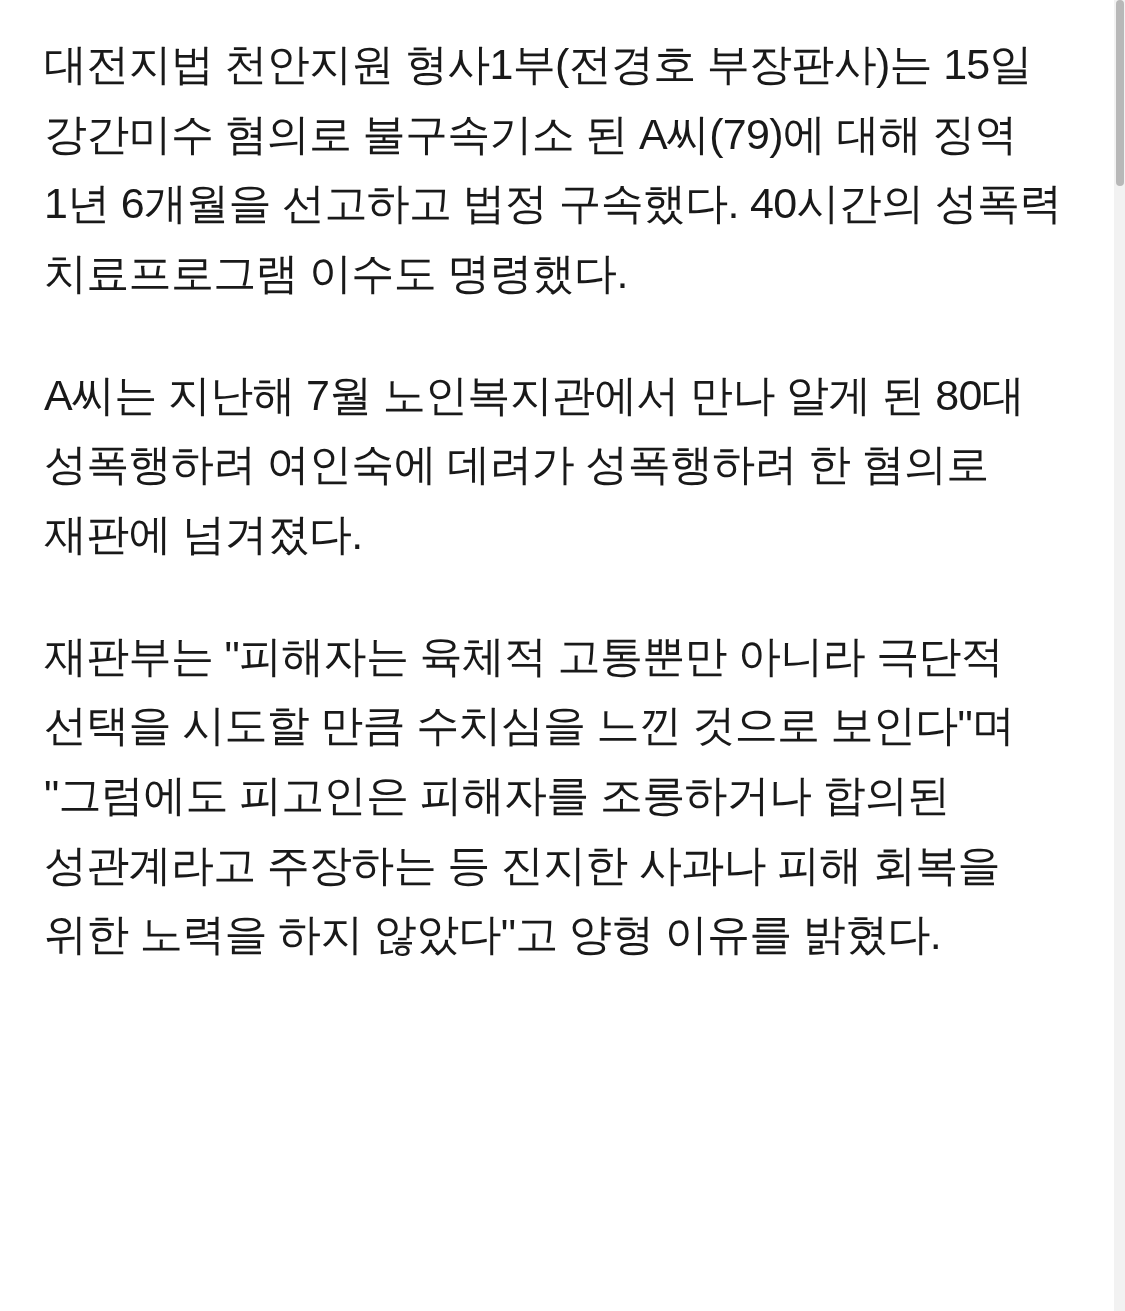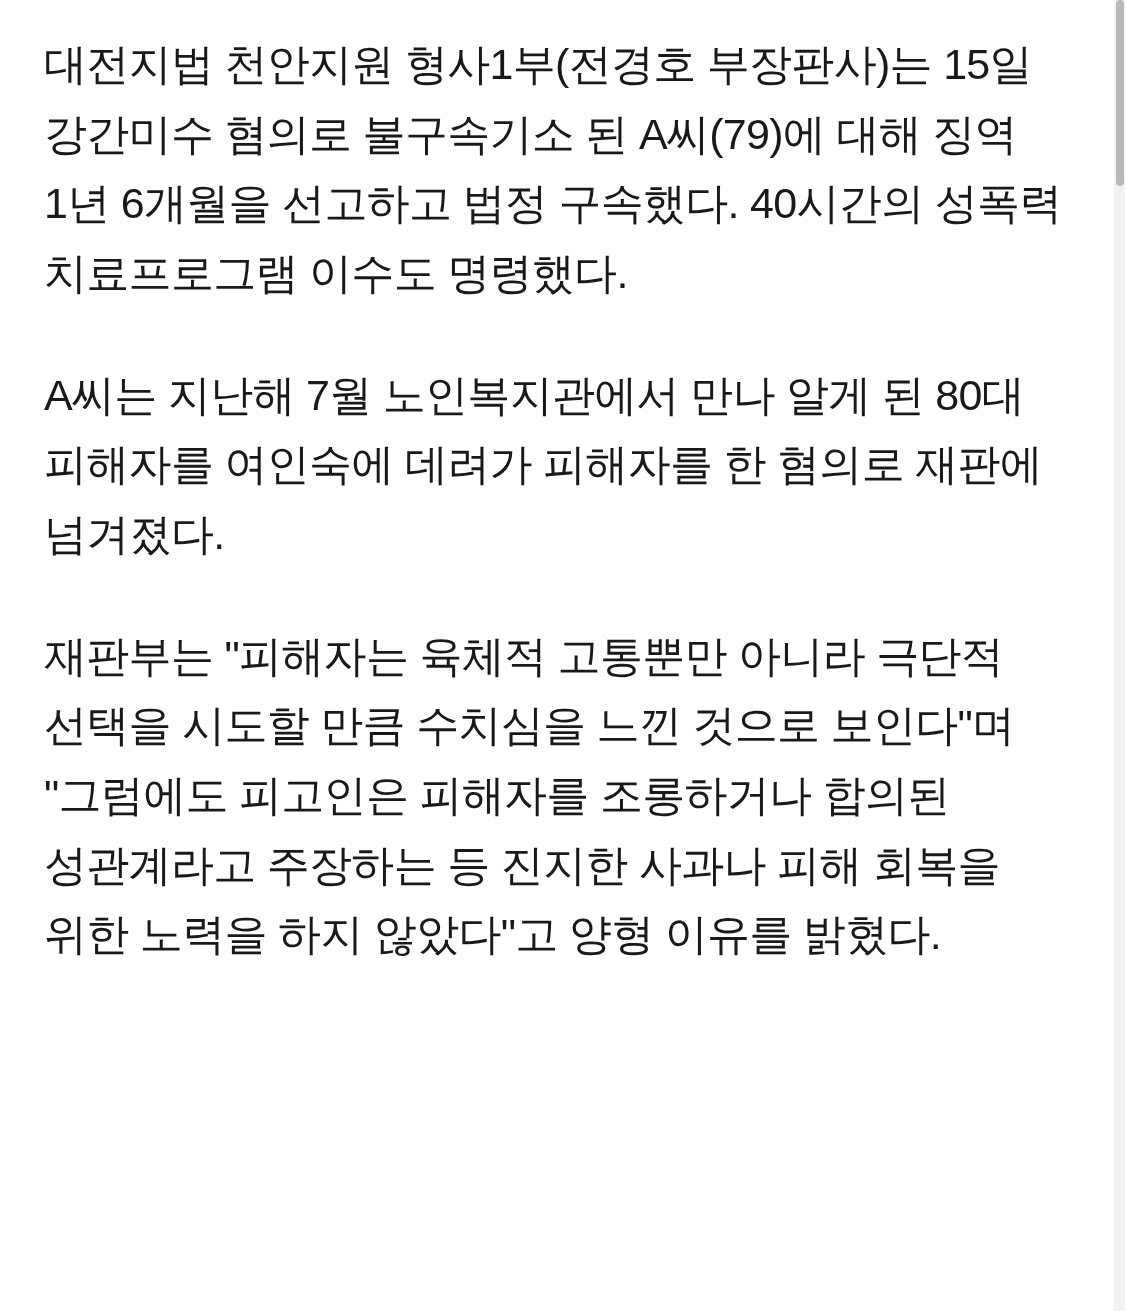--- a/index.html
+++ b/index.html
@@ -54,19 +54,19 @@
     height: 186px;
     background: #b8b8b8;
     border-radius: 4px;
   }
 </style>
 </head>
 <body>
 
 <div id="article">
   <p class="para">대전지법 천안지원 형사1부(전경호 부장판사)는 15일 강간미수 혐의로 불구속기소 된 A씨(79)에 대해 징역 1년 6개월을 선고하고 법정 구속했다. 40시간의 성폭력 치료프로그램 이수도 명령했다.</p>
-  <p class="para">A씨는 지난해 7월 노인복지관에서 만나 알게 된 80대 피해자를 여인숙에 데려가 피해자를 한 혐의로 재판에 넘겨졌다.</p>
+  <p class="para">A씨는 지난해 7월 노인복지관에서 만나 알게 된 80대 성폭행하려 여인숙에 데려가 성폭행하려 한 혐의로 재판에 넘겨졌다.</p>
   <p class="para">재판부는 "피해자는 육체적 고통뿐만 아니라 극단적 선택을 시도할 만큼 수치심을 느낀 것으로 보인다"며 "그럼에도 피고인은 피해자를 조롱하거나 합의된 성관계라고 주장하는 등 진지한 사과나 피해 회복을 위한 노력을 하지 않았다"고 양형 이유를 밝혔다.</p>
 
   <div id="scrollbar-track">
     <div id="scrollbar-thumb"></div>
   </div>
 </div>
 
 </body></html>

